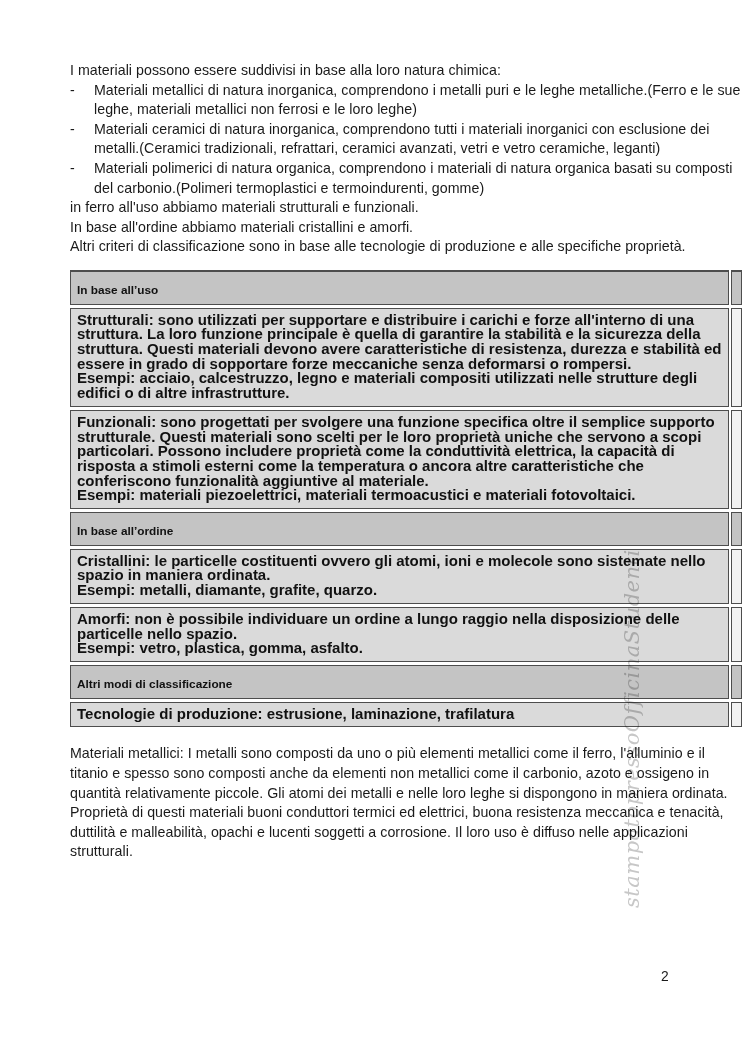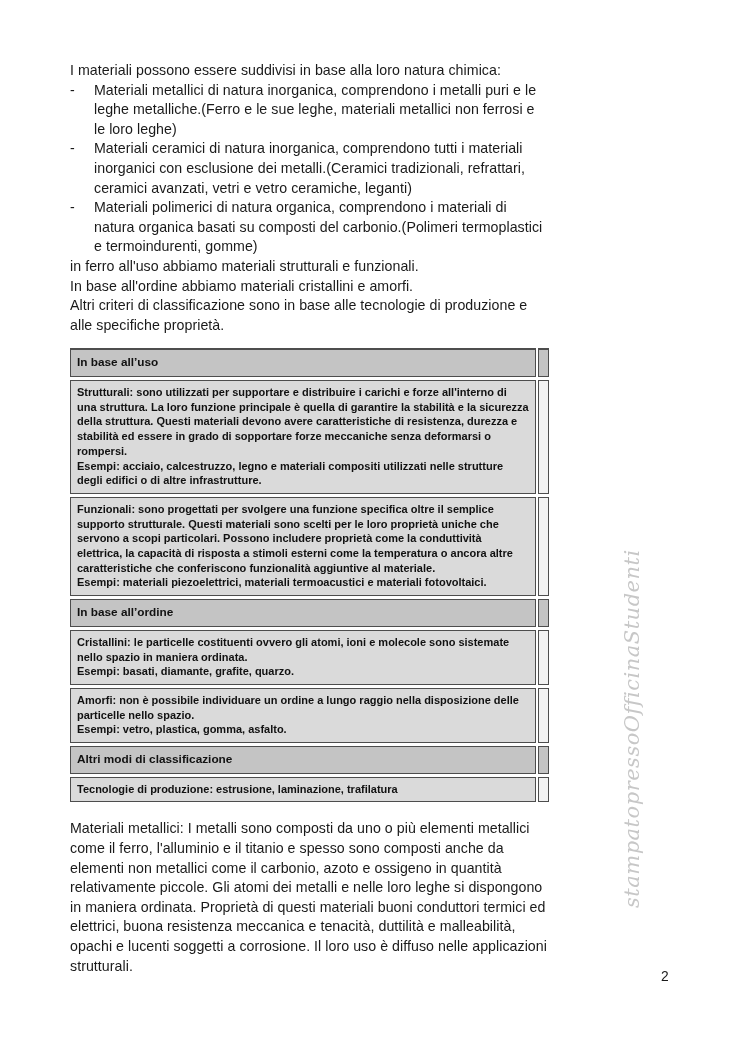--- a/index.html
+++ b/index.html
@@ -7,21 +7,21 @@
     position:relative;
     width:744px; height:1052px;
     background:#ffffff;
     font-family:"Liberation Sans", sans-serif;
     color:#1a1a1a;
     overflow:hidden;
   }
   .content {
     position:absolute;
     left:70px; top:61px;
-    width:479px;
+    width:672px;
   }
   .body-text {
     margin:0;
     font-size:14.2px;
     line-height:19.6px;
     letter-spacing:0.05px;
   }
   .bullet-item { display:flex; }
   .bullet-marker {
     flex:0 0 24px;
@@ -33,28 +33,28 @@
   .class-table { margin-top:13px; }
   .t-row { display:flex; gap:2px; margin-bottom:3px; }
   .t-row:first-child .cell { border-top-width:2px; }
   .cell {
     border:1px solid #4d4d4d;
     box-sizing:border-box;
   }
   .cell.main {
     flex:1;
     padding:4px 6px 5px 6px;
-    font-size:11px;
+    font-size:15px;
     line-height:14.7px;
     font-weight:bold;
     color:#111;
   }
   .cell.side { flex:0 0 11px; }
   .row-header .cell { background:#c4c4c4; }
-  .row-header .cell.main { padding-top:5px; padding-bottom:6px; font-size:11.8px; }
+  .row-header .cell.main { padding-top:11px; padding-bottom:6px; font-size:11.8px; }
   .row-body .cell.main { background:#dadada; }
   .row-body .cell.side { background:#f2f2f2; }
 
   .closing { margin-top:17px; }
 
   .watermark {
     position:absolute;
     left:620px; top:908px;
     width:372px;
     transform:rotate(-90deg);
@@ -123,21 +123,21 @@
           </div>
           <div class="cell side"></div>
         </div>
         <div class="t-row row-header">
           <div class="cell main">In base all’ordine</div>
           <div class="cell side"></div>
         </div>
         <div class="t-row row-body">
           <div class="cell main">
             <div>Cristallini: le particelle costituenti ovvero gli atomi, ioni e molecole sono sistemate nello spazio in maniera ordinata.</div>
-            <div>Esempi: basati, diamante, grafite, quarzo.</div>
+            <div>Esempi: metalli, diamante, grafite, quarzo.</div>
           </div>
           <div class="cell side"></div>
         </div>
         <div class="t-row row-body">
           <div class="cell main">
             <div>Amorfi: non è possibile individuare un ordine a lungo raggio nella disposizione delle particelle nello spazio.</div>
             <div>Esempi: vetro, plastica, gomma, asfalto.</div>
           </div>
           <div class="cell side"></div>
         </div>

